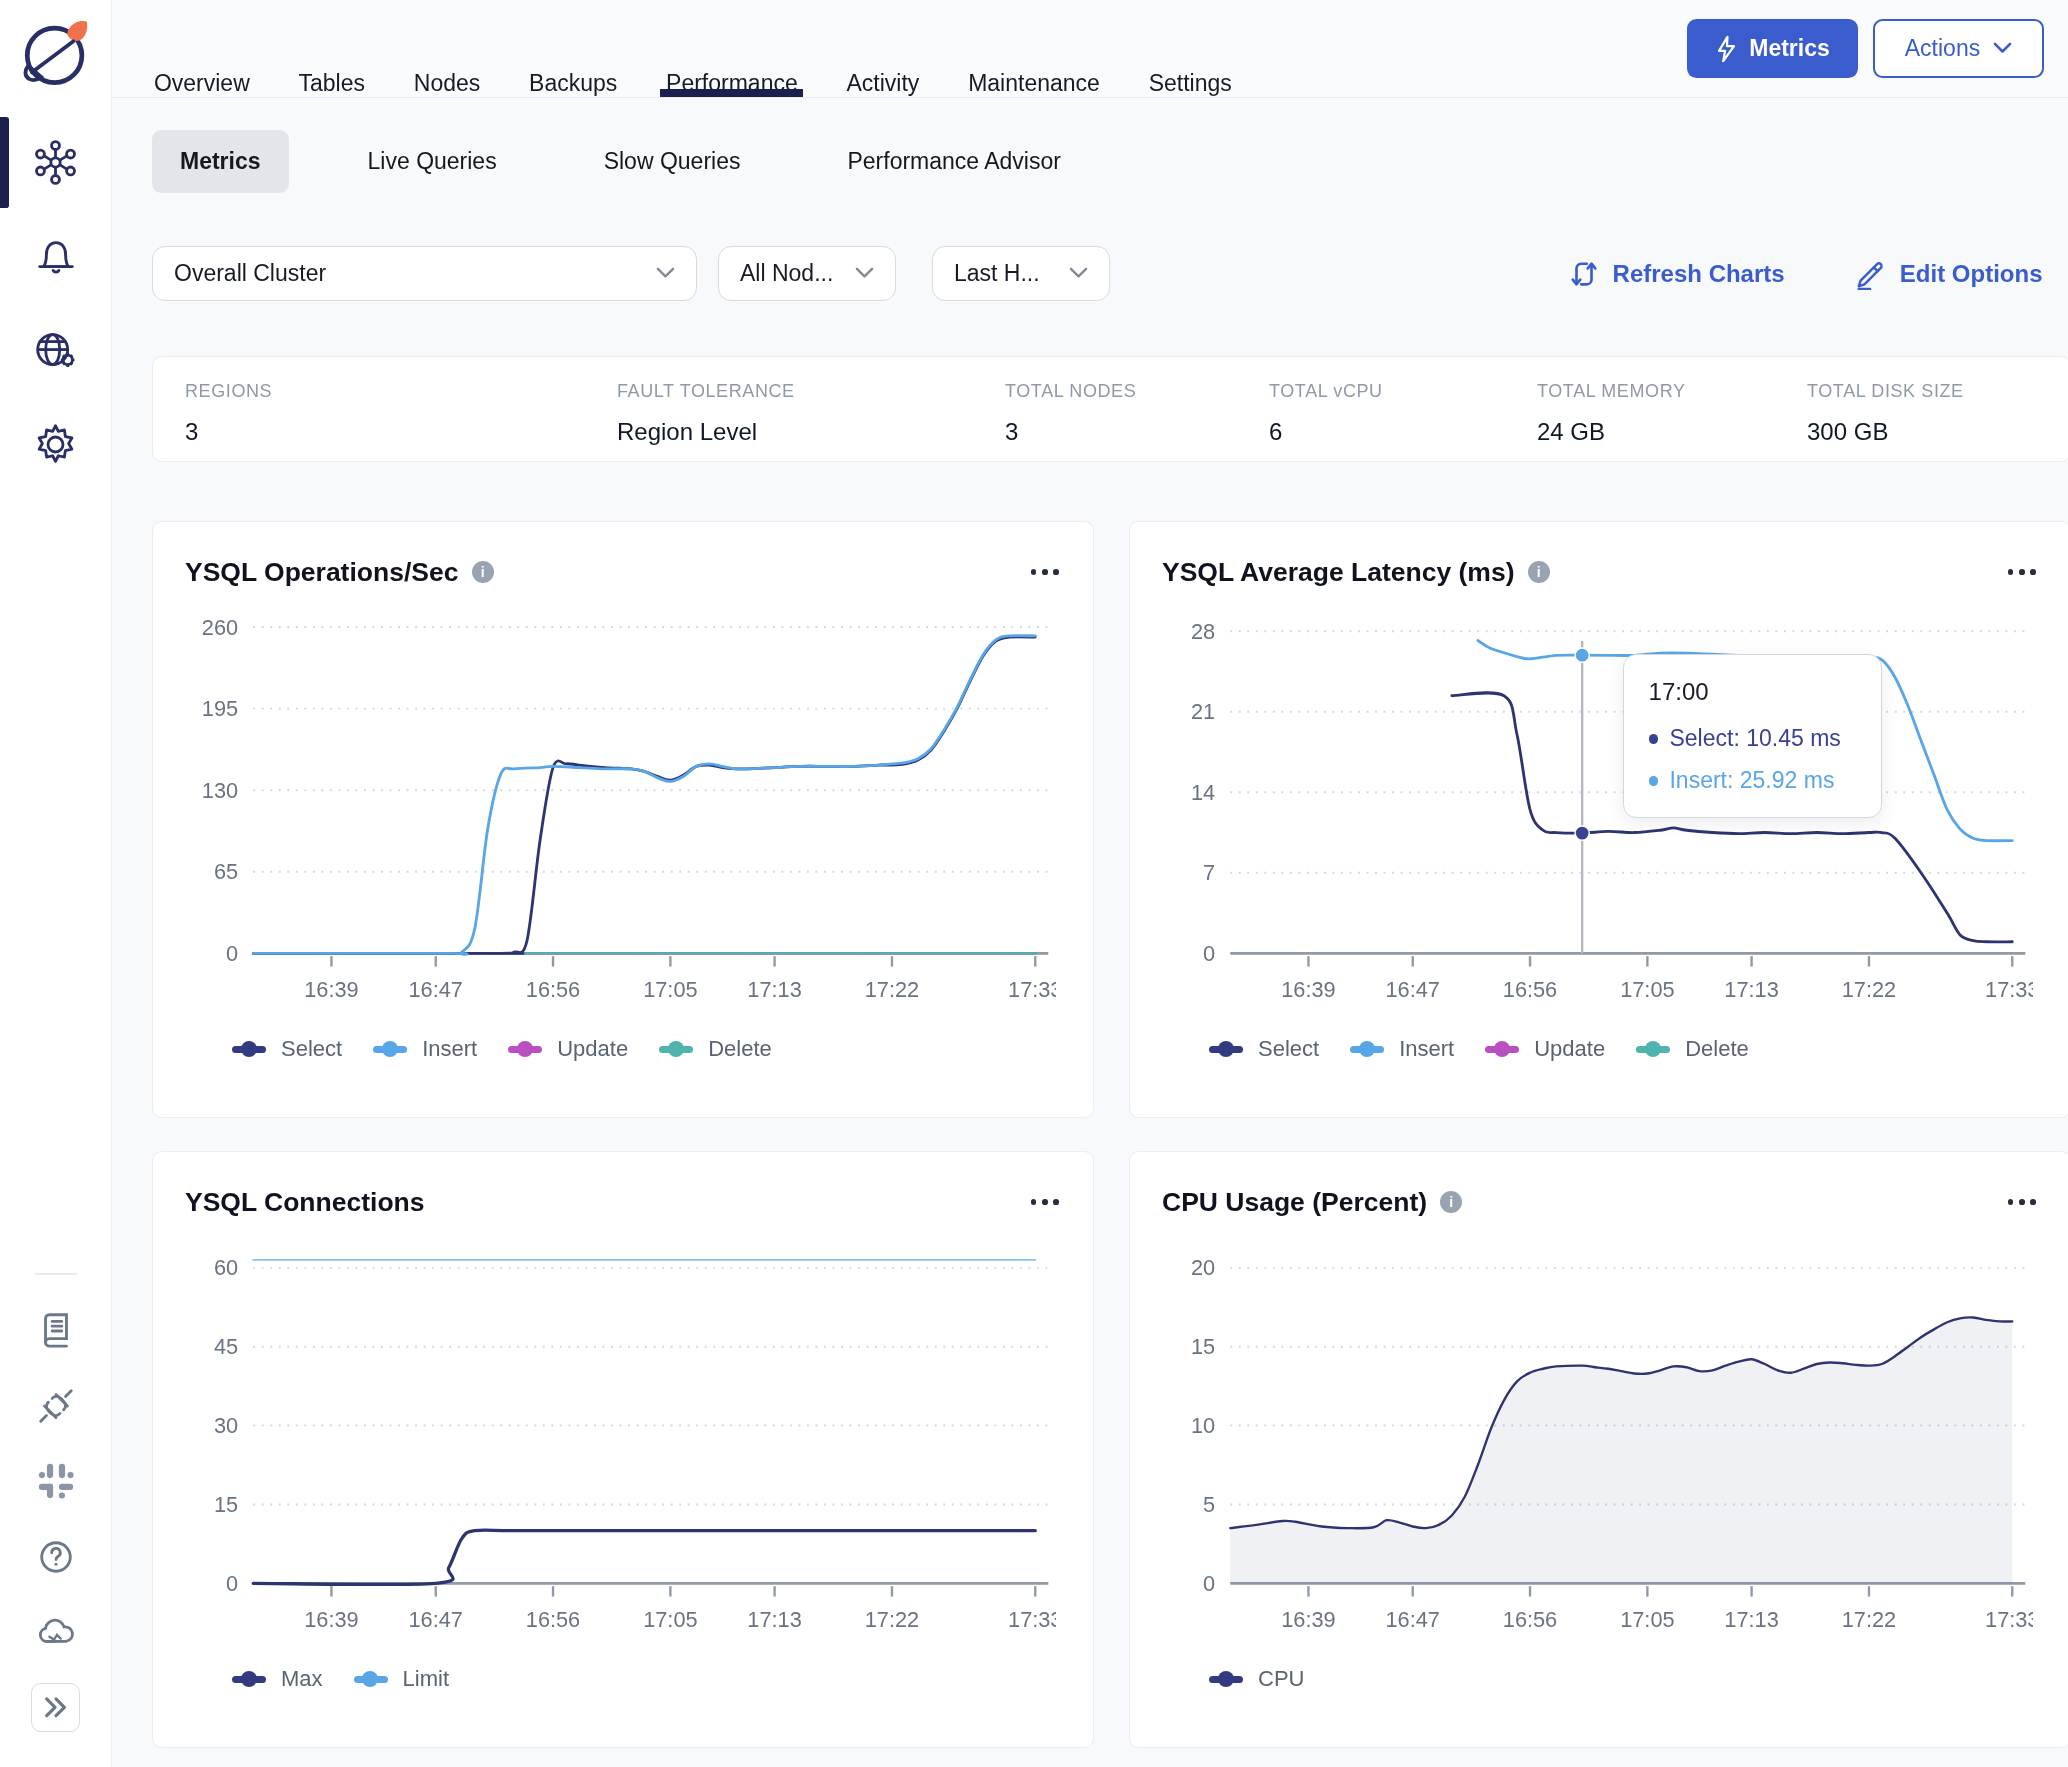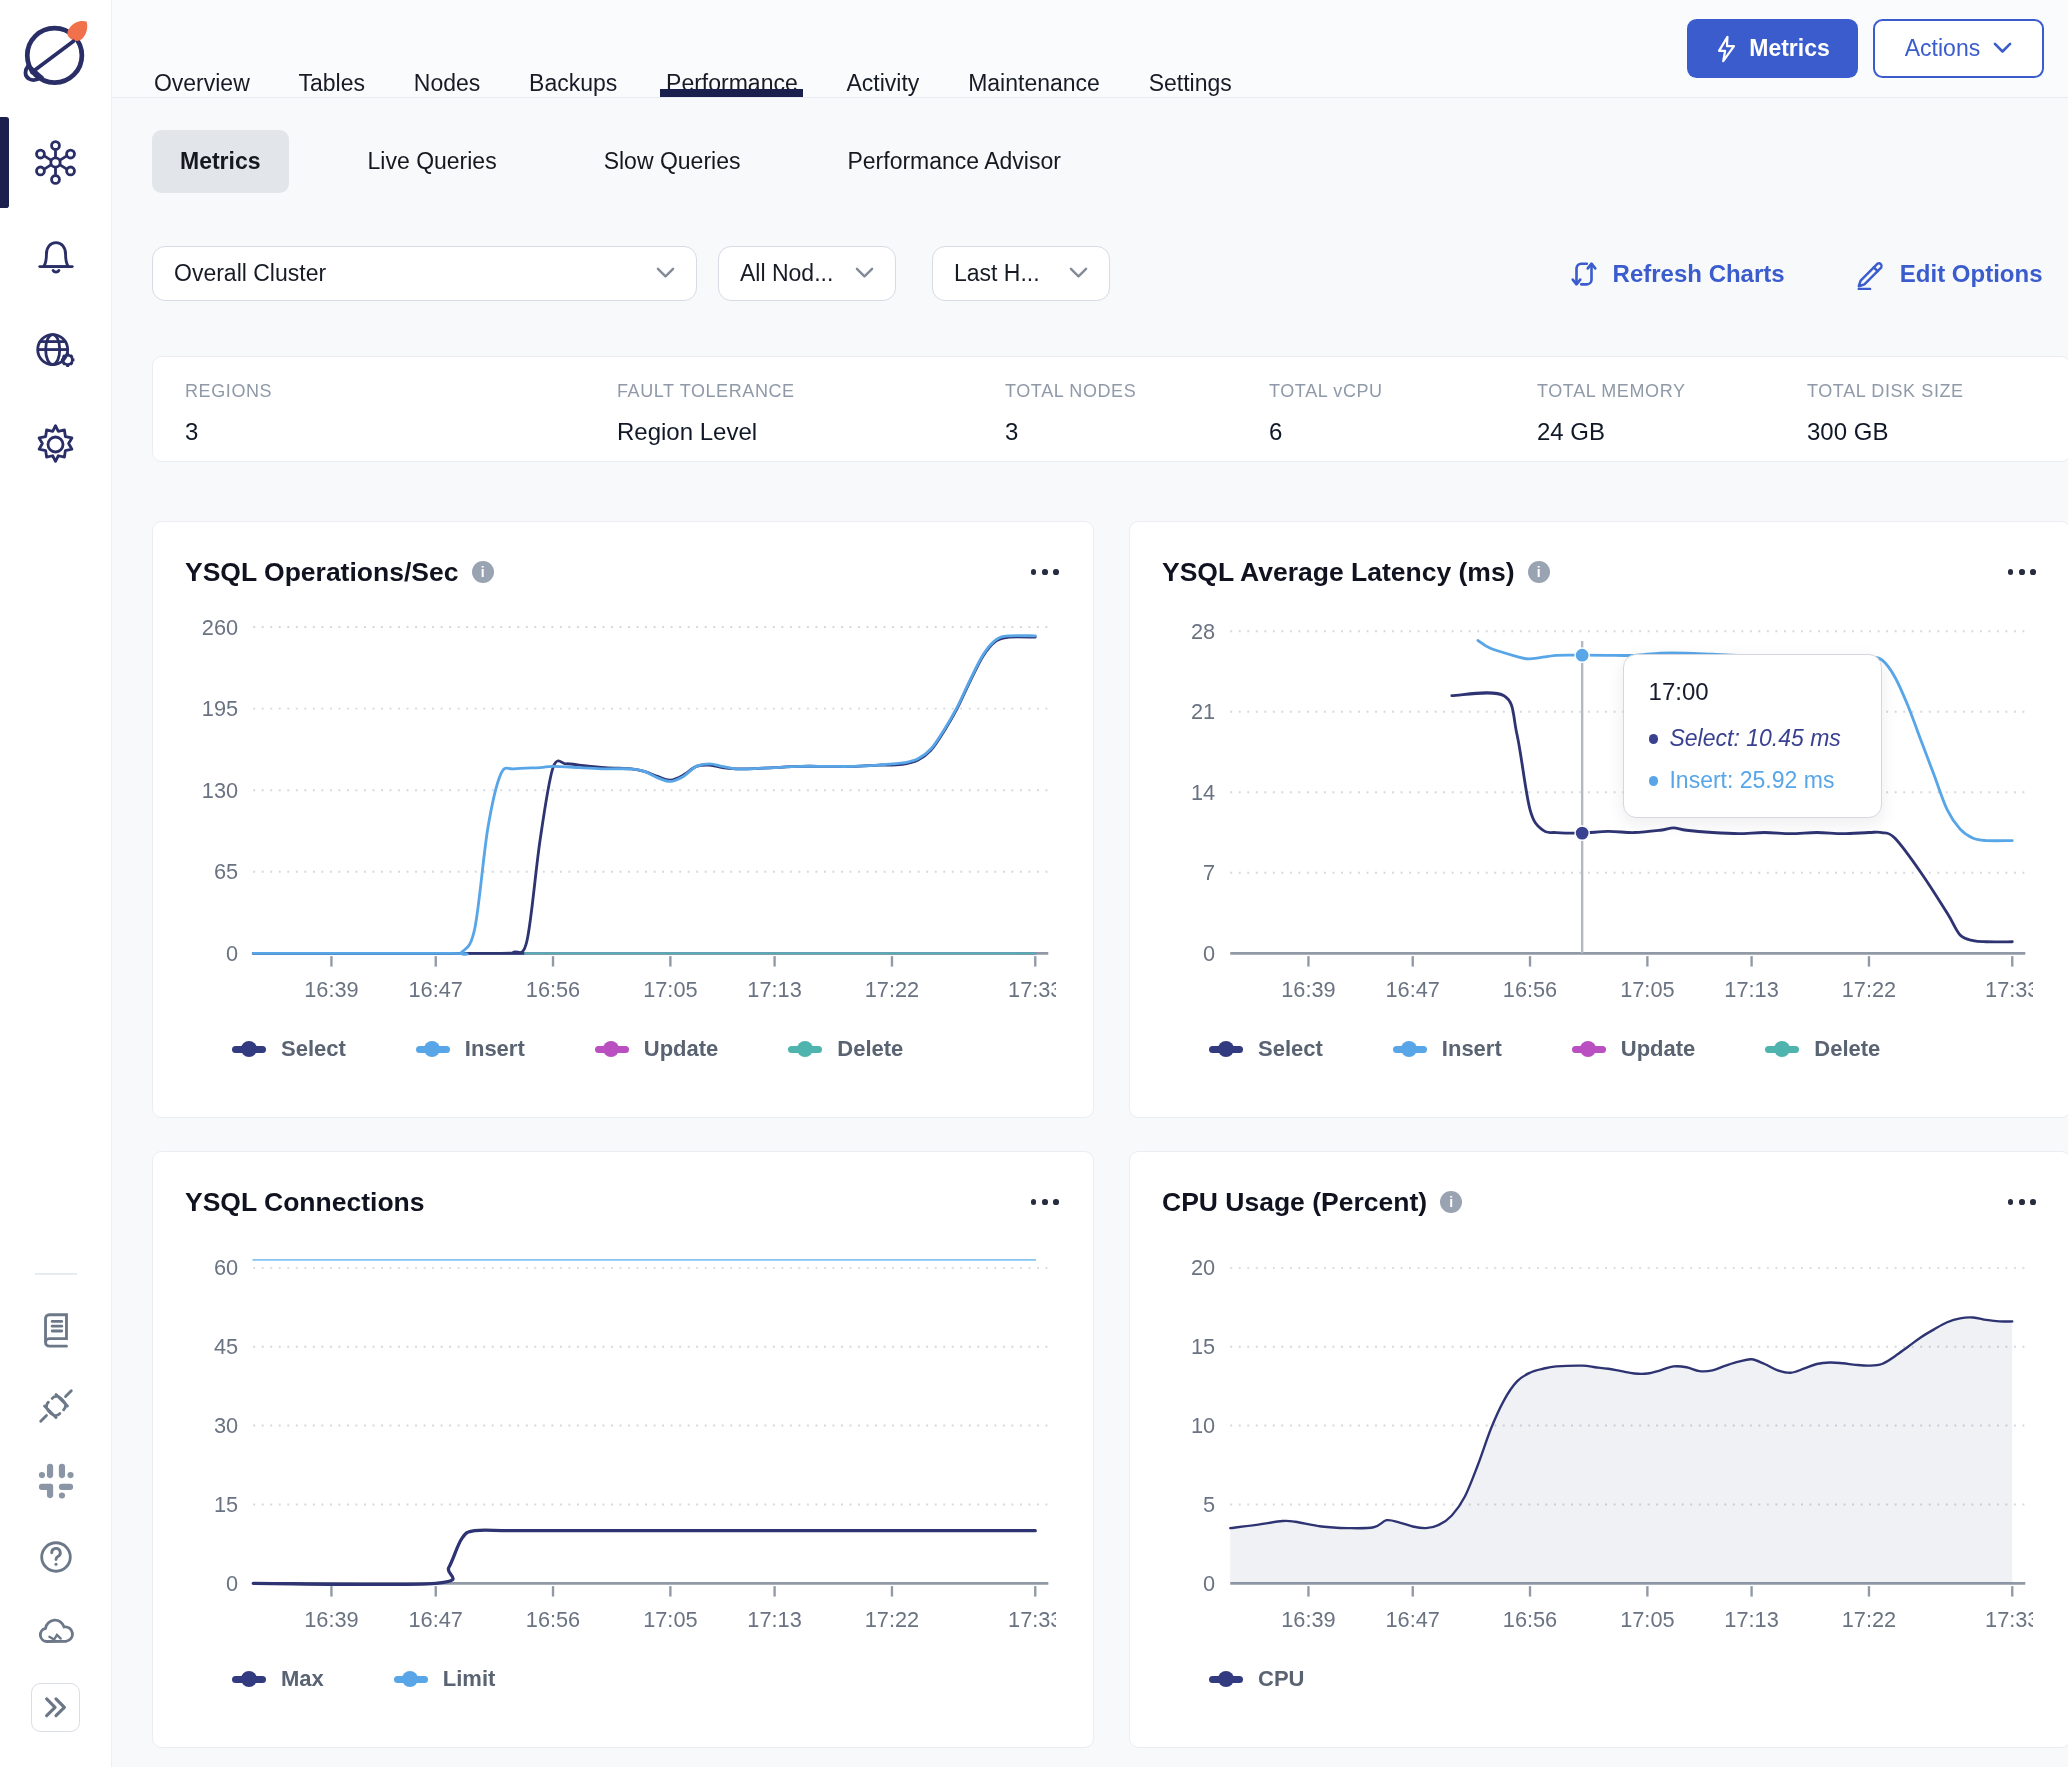--- a/index.html
+++ b/index.html
@@ -43,21 +43,21 @@
   .stat-value { font-size:24px; color:#101828; white-space:nowrap; }
 
   .charts-grid { margin-top:59px; width:1919px; display:grid; grid-template-columns:1fr 1fr; column-gap:35px; row-gap:33px; }
   .chart-card { background:#fff; border:1.9px solid #EBEDF2; border-radius:9.5px; height:597px; padding:28px 32px 0 32px; position:relative; }
   .chart-head { display:flex; align-items:center; height:44px; }
   .chart-title { font-size:26.5px; font-weight:bold; color:#10131F; }
   .info { width:22px; height:22px; border-radius:50%; background:#9AA3B2; color:#fff; font-size:14px; font-weight:bold; display:inline-flex; align-items:center; justify-content:center; margin-left:13.2px; font-style:normal; }
   .dots { margin-left:auto; display:flex; gap:5.7px; cursor:pointer; padding:7.6px 1.9px; }
   .dots i { width:5.7px; height:5.7px; border-radius:50%; background:#272C40; }
   .plotwrap { position:relative; margin-top:11.4px; }
-  .legend { display:flex; align-items:flex-end; gap:70px; margin:21px 0 0 47px;font-weight:bold; }
+  .legend { display:flex; align-items:flex-end; gap:31px; margin:21px 0 0 47px; }
   .lgd { display:flex; align-items:center; gap:15px; font-size:22px; color:#5A6372; cursor:pointer; }
   .lmark { width:34px; height:7.6px; border-radius:3.8px; position:relative; }
   .lmark::after { content:''; position:absolute; width:16px; height:16px; border-radius:50%; left:8.5px; top:-4.3px; background:inherit; }
 
   .tooltip { position:absolute; width:259px; background:#fff; border:1.9px solid #D4D8DE; border-radius:13.2px; box-shadow:0 5.7px 17px rgba(20,26,60,0.08); padding:23px 24.6px; z-index:3; }
   .tt-time { font-size:24px; color:#171B2D; margin-bottom:19px; }
   .tt-row { display:flex; align-items:center; gap:11.4px; font-size:23px; margin-bottom:15px; }
   .tt-row:last-child { margin-bottom:0; }
   .tt-dot { width:9.5px; height:9.5px; border-radius:50%; flex:none; }
 </style>
@@ -369,21 +369,21 @@
               <text x="746.8" y="414" text-anchor="middle" font-size="23" fill="#6A7382" font-family="Liberation Sans, sans-serif">17:22</text>
               <line x1="898.2" y1="371" x2="898.2" y2="382" stroke="#9199A6" stroke-width="2.5"></line>
               <text x="898.2" y="414" text-anchor="middle" font-size="23" fill="#6A7382" font-family="Liberation Sans, sans-serif">17:33</text>
               <path d="M306.0983606557377 95.77777777777783C315.3 95.8 349.7 88.9 361.2 95.8C372.7 102.7 370.4 117.0 375.0 137.1C379.5 157.1 384.1 199.3 388.7 216.1C393.3 232.9 397.9 233.9 402.5 238.0C407.1 242.0 409.4 239.9 416.3 240.4C423.1 240.9 434.6 241.2 443.8 241.0C453.0 240.8 462.2 239.3 471.3 239.2C480.5 239.1 489.7 240.6 498.9 240.4C508.1 240.2 519.5 238.8 526.4 238.0C533.3 237.2 535.6 235.5 540.2 235.5C544.8 235.5 547.1 237.2 554.0 238.0C560.9 238.8 572.3 239.8 581.5 240.4C590.7 241.0 599.9 241.6 609.0 241.6C618.2 241.6 627.4 240.4 636.6 240.4C645.8 240.4 655.0 241.6 664.1 241.6C673.3 241.6 682.5 240.4 691.7 240.4C700.9 240.4 710.0 241.6 719.2 241.6C728.4 241.6 739.9 240.6 746.8 240.4C753.6 240.2 755.9 239.4 760.5 240.4C765.1 241.4 767.4 239.4 774.3 246.5C781.2 253.6 792.7 269.8 801.8 282.9C811.0 296.1 822.5 314.5 829.4 325.5C836.3 336.4 838.6 343.7 843.1 348.6C847.7 353.4 852.3 353.4 856.9 354.6C861.5 355.8 863.8 355.6 870.7 355.8C877.6 356.0 893.6 355.8 898.2 355.8" fill="none" stroke="#2E3472" stroke-width="3" stroke-linejoin="round" stroke-linecap="round"></path>
               <path d="M333.6393442622951 37.44444444444446C335.9 38.9 340.5 43.1 347.4 46.0C354.3 48.8 368.1 52.6 375.0 54.5C381.8 56.3 381.8 57.1 388.7 56.9C395.6 56.7 407.1 53.9 416.3 53.2C425.4 52.6 434.6 53.0 443.8 53.0C453.0 53.0 462.2 53.2 471.3 53.2C480.5 53.3 489.7 53.6 498.9 53.2C508.1 52.8 517.2 51.2 526.4 50.8C535.6 50.4 544.8 50.6 554.0 50.8C563.1 51.0 572.3 51.6 581.5 52.0C590.7 52.4 599.9 53.0 609.0 53.2C618.2 53.4 627.4 53.0 636.6 53.2C645.8 53.4 655.0 54.3 664.1 54.5C673.3 54.7 682.5 54.5 691.7 54.5C700.9 54.5 710.0 54.5 719.2 54.5C728.4 54.5 739.9 53.9 746.8 54.5C753.6 55.1 755.9 54.5 760.5 58.1C765.1 61.8 769.7 68.2 774.3 76.3C778.9 84.4 783.5 95.6 788.1 106.7C792.7 117.9 797.2 131.0 801.8 143.2C806.4 155.3 811.0 167.5 815.6 179.6C820.2 191.8 824.8 206.6 829.4 216.1C834.0 225.6 838.6 231.7 843.1 236.8C847.7 241.8 852.3 244.4 856.9 246.5C861.5 248.5 863.8 248.5 870.7 248.9C877.6 249.3 893.6 248.9 898.2 248.9" fill="none" stroke="#58A6E8" stroke-width="3" stroke-linejoin="round" stroke-linecap="round"></path>
               <line x1="443.8" y1="38" x2="443.8" y2="368" stroke="#B3B8C2" stroke-width="2.5"></line>
               <circle cx="443.8" cy="241.0" r="7.5" fill="#3A4191" stroke="#fff" stroke-width="1.5"></circle>
               <circle cx="443.8" cy="53.0" r="7.5" fill="#58A6E8" stroke="#fff" stroke-width="1.5"></circle>
             </svg><div class="tooltip" style="left: 437px; top: 49px; margin-left: 24px;">
               <div class="tt-time">17:00</div>
-              <div class="tt-row" style="color: rgb(58, 65, 145); font-style: italic;">
+              <div class="tt-row" style="color: rgb(58, 65, 145);">
                 <span class="tt-dot" style="background: rgb(58, 65, 145);"></span>
                 <span>Select: 10.45 ms</span>
               </div>
               <div class="tt-row" style="color: rgb(88, 166, 232);">
                 <span class="tt-dot" style="background: rgb(88, 166, 232);"></span>
                 <span>Insert: 25.92 ms</span>
               </div>
             </div></div>
           <div class="legend">
             <div class="lgd">

